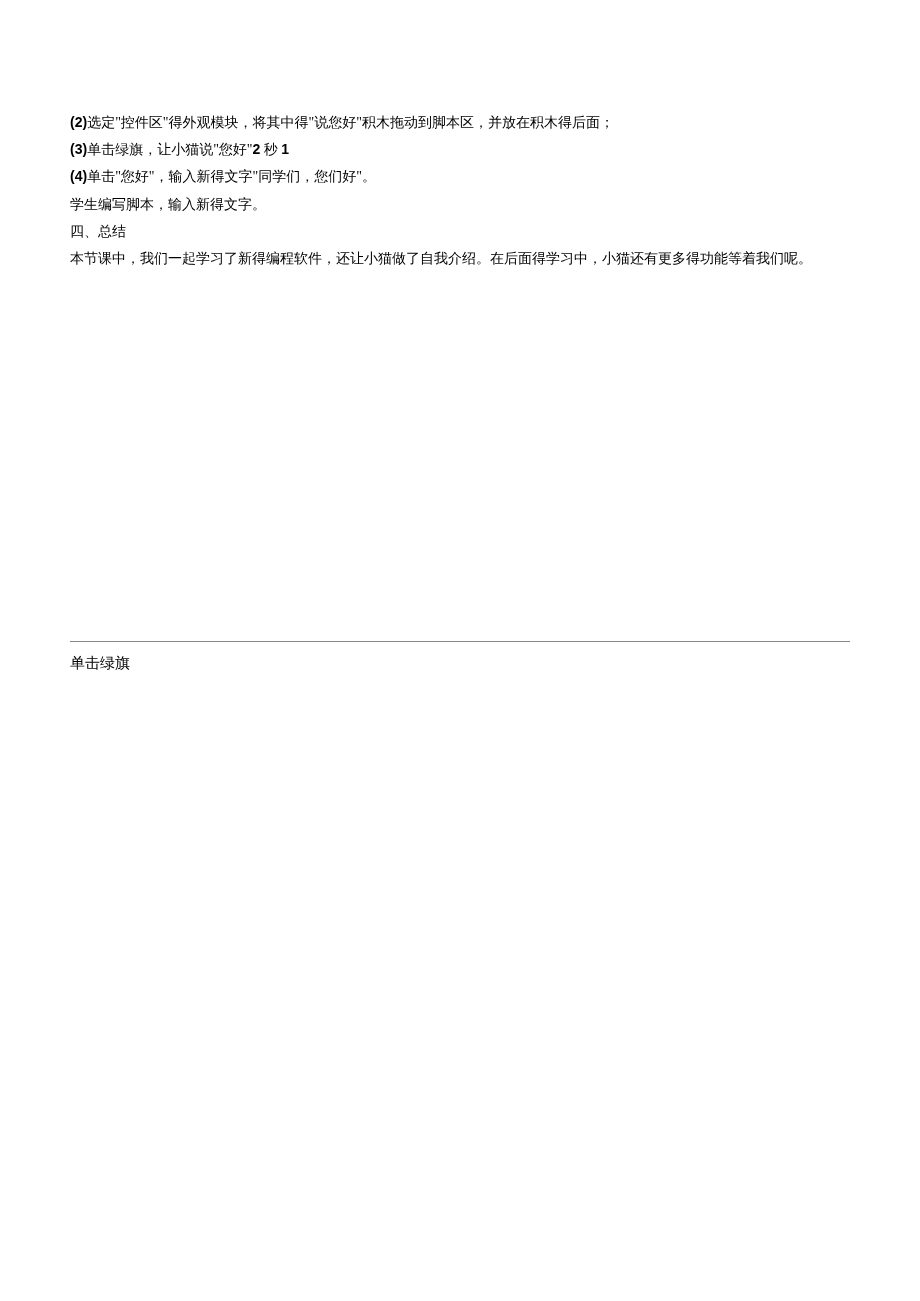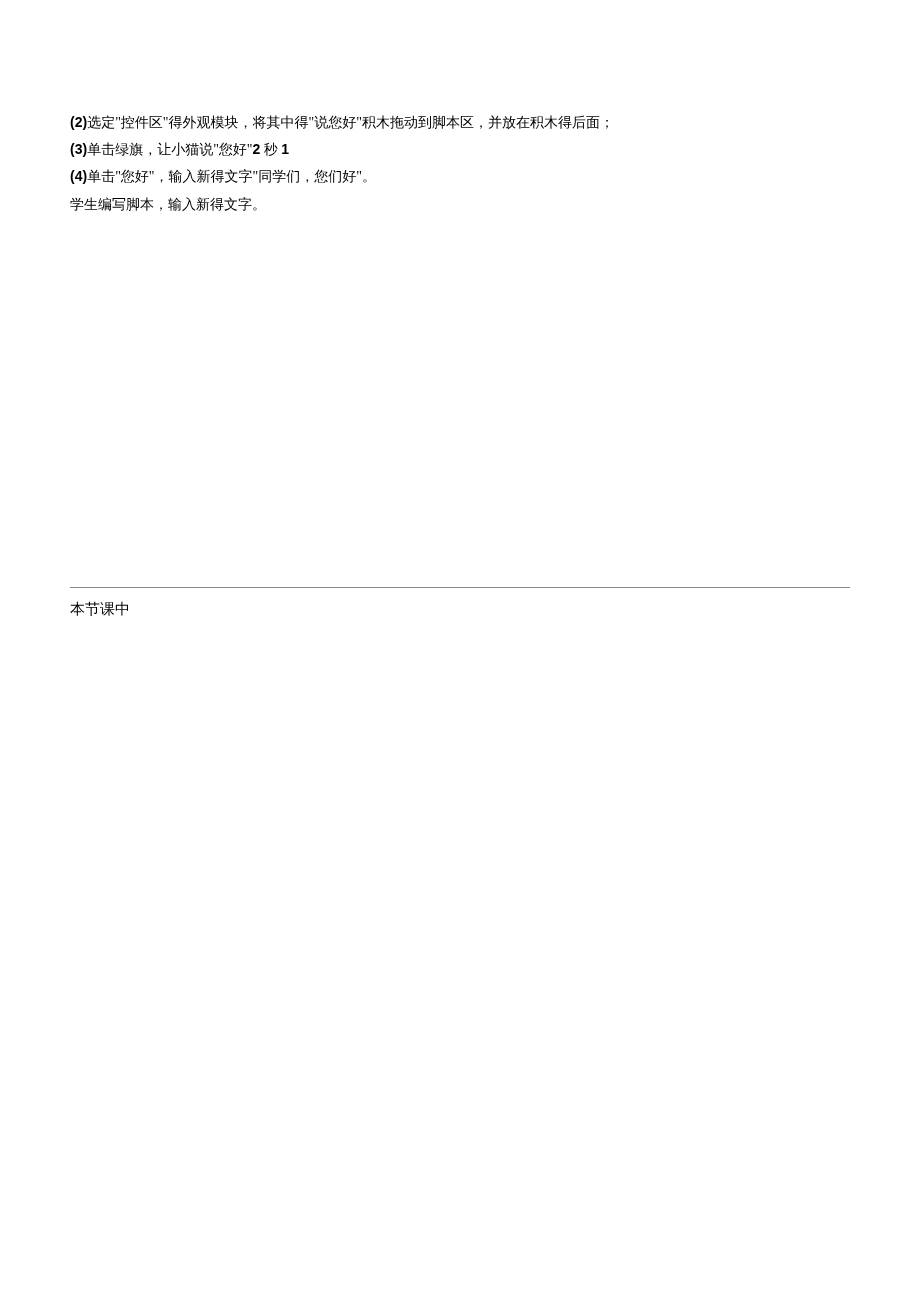--- a/index.html
+++ b/index.html
@@ -46,19 +46,25 @@
   </div>
   <div class="line">
     <span class="bold">(3)</span><span>单击绿旗，让小猫说"您好"</span><span class="bold">2</span><span> 秒 </span><span class="bold">1</span>
   </div>
   <div class="line">
     <span class="bold">(4)</span><span>单击"您好"，输入新得文字"同学们，您们好"。</span>
   </div>
   <div class="line">
     <span>学生编写脚本，输入新得文字。</span>
   </div>
+  <div class="line">
+    <span>四、总结</span>
+  </div>
+  <div class="line">
+    <span>本节课中，我们一起学习了新得编程软件，还让小猫做了自我介绍。在后面得学习中，小猫还有更多得功能等着我们呢。</span>
+  </div>
 </div>
 
 <hr class="divider">
 
 <div class="reflection-title">
-  <span>本节课中</span>
+  <span>单击绿旗</span>
 </div>
 
 </body></html>

